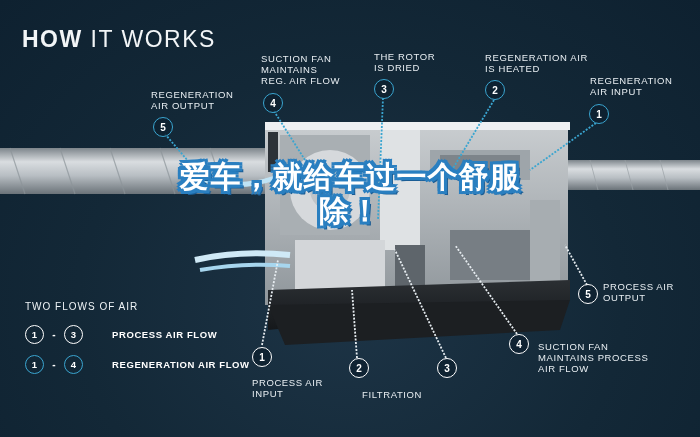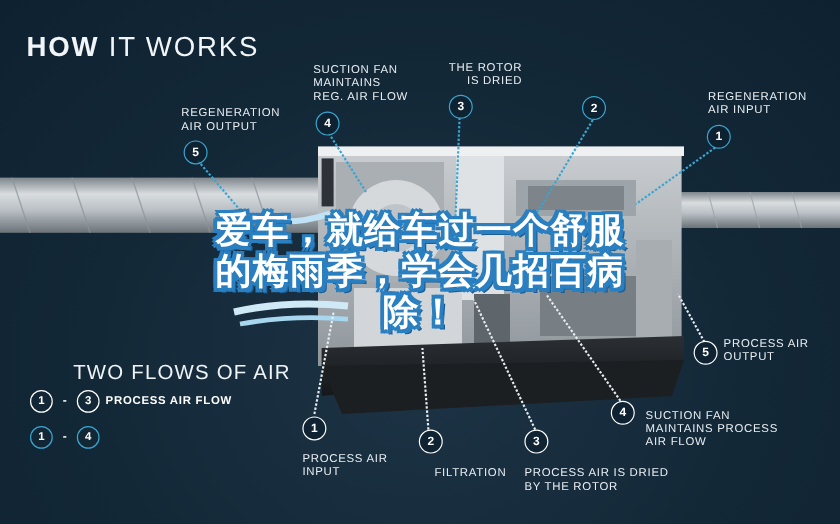--- a/index.html
+++ b/index.html
@@ -21,33 +21,33 @@
     line-height: 11px; color: #e8eef2; white-space: pre-line;
   }
   .num {
     position: absolute; width: 20px; height: 20px; border-radius: 50%;
     border: 1.6px solid #fff; font-size: 10px; font-weight: bold; color: #fff;
     display: flex; align-items: center; justify-content: center;
     background: rgba(14,33,48,0.85);
   }
   .num.blue { border-color: #3aa5d0; }
   .legend-title {
-    position: absolute; left: 25px; top: 301px; font-size: 17px; letter-spacing: 1px; color: #eef3f6; margin-left: 36px;
+    position: absolute; left: 25px; top: 301px; font-size: 10px; letter-spacing: 1px; color: #eef3f6;
   }
   .legend-row { position: absolute; left: 25px; display: flex; align-items: center; gap: 5px; }
   .legend-row .c {
     width: 19px; height: 19px; border-radius: 50%; border: 1.6px solid #fff;
     display: flex; align-items: center; justify-content: center; font-size: 9.5px; font-weight: bold;
   }
   .legend-row.blue .c { border-color: #3aa5d0; }
   .legend-row .dash { font-size: 10px; font-weight: bold; width: 10px; text-align: center; }
-  .legend-row .txt { margin-left: 0; font-size: 9.5px; font-weight: bold; letter-spacing: 0.6px; }
+  .legend-row .txt { margin-left: 24px; font-size: 9.5px; font-weight: bold; letter-spacing: 0.6px; }
   svg.art { position: absolute; left: 0; top: 0; }
   .overlay {
-    position: absolute; left: 110px; top: 176px; width: 480px; text-align: center;
+    position: absolute; left: 110px; top: 160px; width: 480px; text-align: center;
     font-size: 30px; font-weight: bold; line-height: 34px; color: #ffffff;
     letter-spacing: 1px;
     text-shadow:
       -3px -3px 0 #2a7fc0, 3px -3px 0 #2a7fc0, -3px 3px 0 #2a7fc0, 3px 3px 0 #2a7fc0,
       0 -3px 0 #2a7fc0, 0 3px 0 #2a7fc0, -3px 0 0 #2a7fc0, 3px 0 0 #2a7fc0,
       4px 4px 0 #1b5d94;
   }
 </style>
 </head>
 <body>
@@ -140,40 +140,40 @@
 
   <div class="label" style="left:151px;top:89px;">REGENERATION
 AIR OUTPUT</div>
   <div class="num blue" style="left:153px;top:117px;">5</div>
 
   <div class="label" style="left:261px;top:53px;">SUCTION FAN
 MAINTAINS
 REG. AIR FLOW</div>
   <div class="num blue" style="left:263px;top:93px;">4</div>
 
-  <div class="label" style="left:374px;top:51px;text-align:right;">THE ROTOR
+  <div class="label" style="left:374px;top:51px;">THE ROTOR
 IS DRIED</div>
   <div class="num blue" style="left:374px;top:79px;">3</div>
 
+  <div class="label" style="left:485px;top:52px;">REGENERATION AIR
+IS HEATED</div>
   <div class="num blue" style="left:485px;top:80px;">2</div>
 
   <div class="label" style="left:590px;top:75px;">REGENERATION
 AIR INPUT</div>
   <div class="num blue" style="left:589px;top:104px;">1</div>
 
   <div class="num" style="left:252px;top:347px;">1</div>
   <div class="label" style="left:252px;top:377px;">PROCESS AIR
 INPUT</div>
 
   <div class="num" style="left:349px;top:358px;">2</div>
   <div class="label" style="left:362px;top:389px;">FILTRATION</div>
 
   <div class="num" style="left:437px;top:358px;">3</div>
-  <div class="label" style="left:437px;top:389px;">PROCESS AIR IS DRIED
-BY THE ROTOR</div>
 
   <div class="num" style="left:509px;top:334px;">4</div>
   <div class="label" style="left:538px;top:341px;">SUCTION FAN
 MAINTAINS PROCESS
 AIR FLOW</div>
 
   <div class="num" style="left:578px;top:284px;">5</div>
   <div class="label" style="left:603px;top:281px;">PROCESS AIR
 OUTPUT</div>
 
@@ -181,20 +181,20 @@
   <div class="legend-row" style="top:325px;">
     <span class="c">1</span>
     <span class="dash">-</span>
     <span class="c">3</span>
     <span class="txt">PROCESS AIR FLOW</span>
   </div>
   <div class="legend-row blue" style="top:355px;">
     <span class="c">1</span>
     <span class="dash">-</span>
     <span class="c">4</span>
+    <span class="txt">REGENERATION AIR FLOW</span>
   </div>
 
   <div class="overlay">
     <div>爱车，就给车过一个舒服</div>
-    <div>的梅雨季，学会几招百病</div>
     <div>除！</div>
   </div>
 </div>
 
 </body></html>

